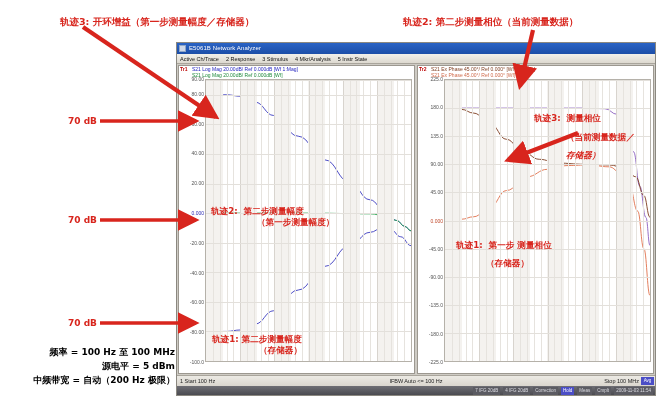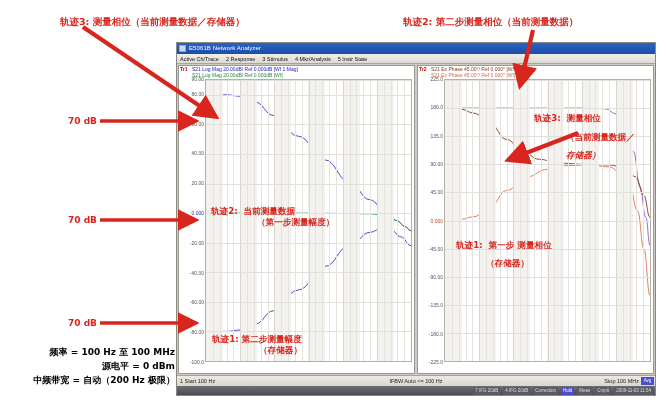--- a/index.html
+++ b/index.html
@@ -281,42 +281,42 @@
     <span class="chip">7 IFG 20dB</span>
     <span class="chip">4 IFG 20dB</span>
     <span class="chip">Correction</span>
     <span class="chip hl">Hold</span>
     <span class="chip">Meas</span>
     <span class="chip">Cmplt</span>
     <span class="chip">2009-11-03 11:54</span>
   </div>
 </div>
 
-<div class="ann s9" style="left:60px;  top:16px;">轨迹3: 测量相位（当前测量数据／存储器）</div>
+<div class="ann s9" style="left:60px;  top:16px;">轨迹3: 开环增益（第一步测量幅度／存储器）</div>
 <div class="ann s9" style="left:403px; top:16px;">轨迹2: 第二步测量相位（当前测量数据）</div>
 
-<div class="ann s85" style="left:211px; top:206px;">轨迹2:  当前测量数据</div>
+<div class="ann s85" style="left:211px; top:206px;">轨迹2:  第二步测量幅度</div>
 <div class="ann s85" style="left:257px; top:217px;">（第一步测量幅度）</div>
 
 <div class="ann s85" style="left:212px; top:334px;">轨迹1: 第二步测量幅度</div>
 <div class="ann s85" style="left:259px; top:345px;">（存储器）</div>
 
 <div class="ann s85" style="left:534px; top:113px;">轨迹3:  测量相位</div>
 <div class="ann s85" style="left:566px; top:132px;">（当前测量数据／</div>
 <div class="ann s85" style="left:566px; top:150px;font-style:italic;">存储器）</div>
 
 <div class="ann s85" style="left:456px; top:240px;">轨迹1:  第一步 测量相位</div>
 <div class="ann s85" style="left:486px; top:258px;">（存储器）</div>
 
 <div class="db" style="left:68px;  top:116px;">70 dB</div>
 <div class="db" style="left:68px;  top:215px;">70 dB</div>
 <div class="db" style="left:68px;  top:318px;">70 dB</div>
 
 <div class="blk" style="left:10px; top:345px; width:165px;">频率 = 100 Hz 至 100 MHz</div>
-<div class="blk" style="left:10px; top:359px; width:165px;">源电平 = 0 dBm</div>
+<div class="blk" style="left:10px; top:359px; width:165px;">源电平 = 5 dBm</div>
 <div class="blk" style="left:0px;  top:373px; width:175px;">中频带宽 = 自动（200 Hz 极限）</div>
 
 <svg id="overlay">
   <defs>
     <marker id="ah" markerWidth="6" markerHeight="6" refX="5" refY="3" orient="auto">
       <path d="M0,0 L6,3 L0,6 Z" fill="#d8251d"></path>
     </marker>
   </defs>
   <g stroke="#d8251d" stroke-width="4.2" fill="none" marker-end="url(#ah)">
     <line x1="83" y1="27" x2="216" y2="117"></line>

